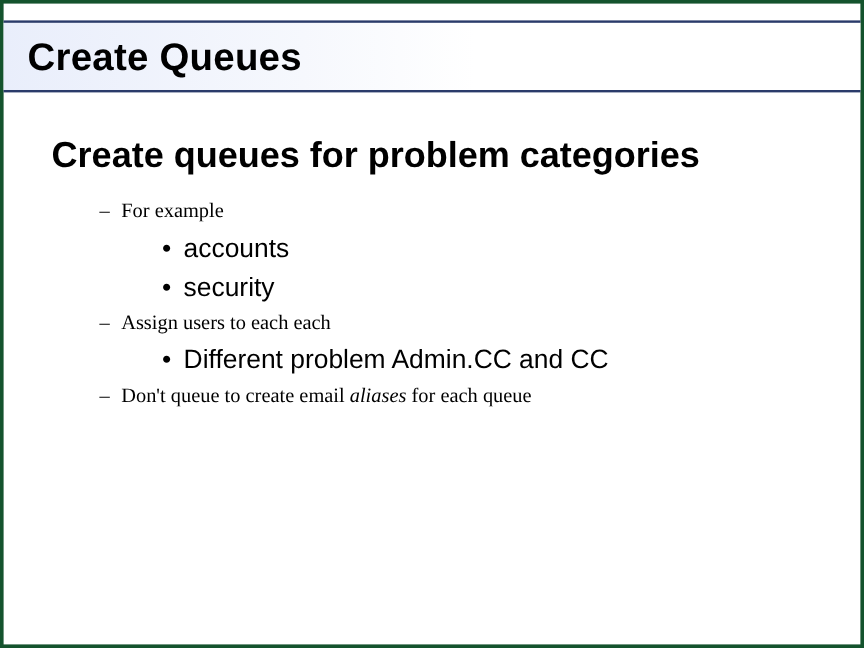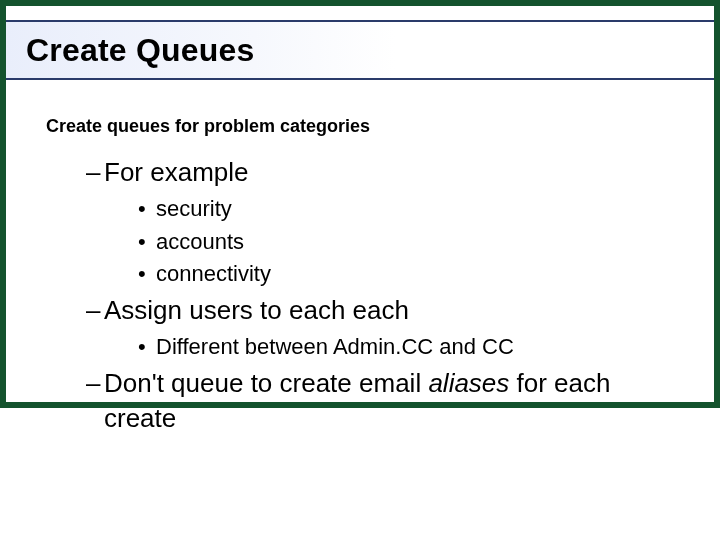--- a/index.html
+++ b/index.html
@@ -8,23 +8,23 @@
     width: 720px;
     height: 540px;
     background: #ffffff;
     font-family: Arial, Helvetica, sans-serif;
     color: #000;
     overflow: hidden;
   }
   .slide {
     position: relative;
     width: 720px;
-    height: 408px;
+    height: 540px;
     box-sizing: border-box;
-    border: 6px solid #14532d;
+    border: 3px solid #14532d;
     background: #fff;
   }
   .title-bar {
     position: absolute;
     top: 14px;
     left: 0;
     right: 0;
     height: 60px;
     border-top: 2px solid #2a3b6a;
     border-bottom: 2px solid #2a3b6a;
@@ -41,30 +41,31 @@
     color: #000;
     letter-spacing: 0.2px;
   }
   .body {
     position: absolute;
     top: 110px;
     left: 40px;
     right: 40px;
   }
   .heading {
-    font-size: 18px;
+    font-size: 30px;
     font-weight: bold;
     margin: 0 0 18px 0;
   }
   .l1 {
-    font-size: 26px;
+    font-size: 17px;
     margin: 4px 0 4px 40px;
     padding-left: 18px;
     position: relative;
     line-height: 1.35;
+    font-family: Liberation Serif, serif;
   }
   .l1::before {
     content: "–";
     position: absolute;
     left: 0;
     top: 0;
   }
   .l2 {
     font-size: 22px;
     margin: 3px 0 3px 92px;
@@ -87,26 +88,25 @@
 
   <div class="title-bar">
     <h1>Create Queues</h1>
   </div>
 
   <div class="body">
 
     <p class="heading">Create queues for problem categories</p>
 
     <p class="l1">For example</p>
+    <p class="l2">accounts</p>
     <p class="l2">security</p>
-    <p class="l2">accounts</p>
-    <p class="l2">connectivity</p>
 
     <p class="l1">Assign users to each each</p>
-    <p class="l2">Different between Admin.CC and CC</p>
+    <p class="l2">Different problem Admin.CC and CC</p>
 
     <p class="l1">
-      <span>Don't queue to create email </span><em class="i">aliases </em><span>for each create</span>
+      <span>Don't queue to create email </span><em class="i">aliases </em><span>for each queue</span>
     </p>
 
   </div>
 
 </div>
 
 </body></html>

